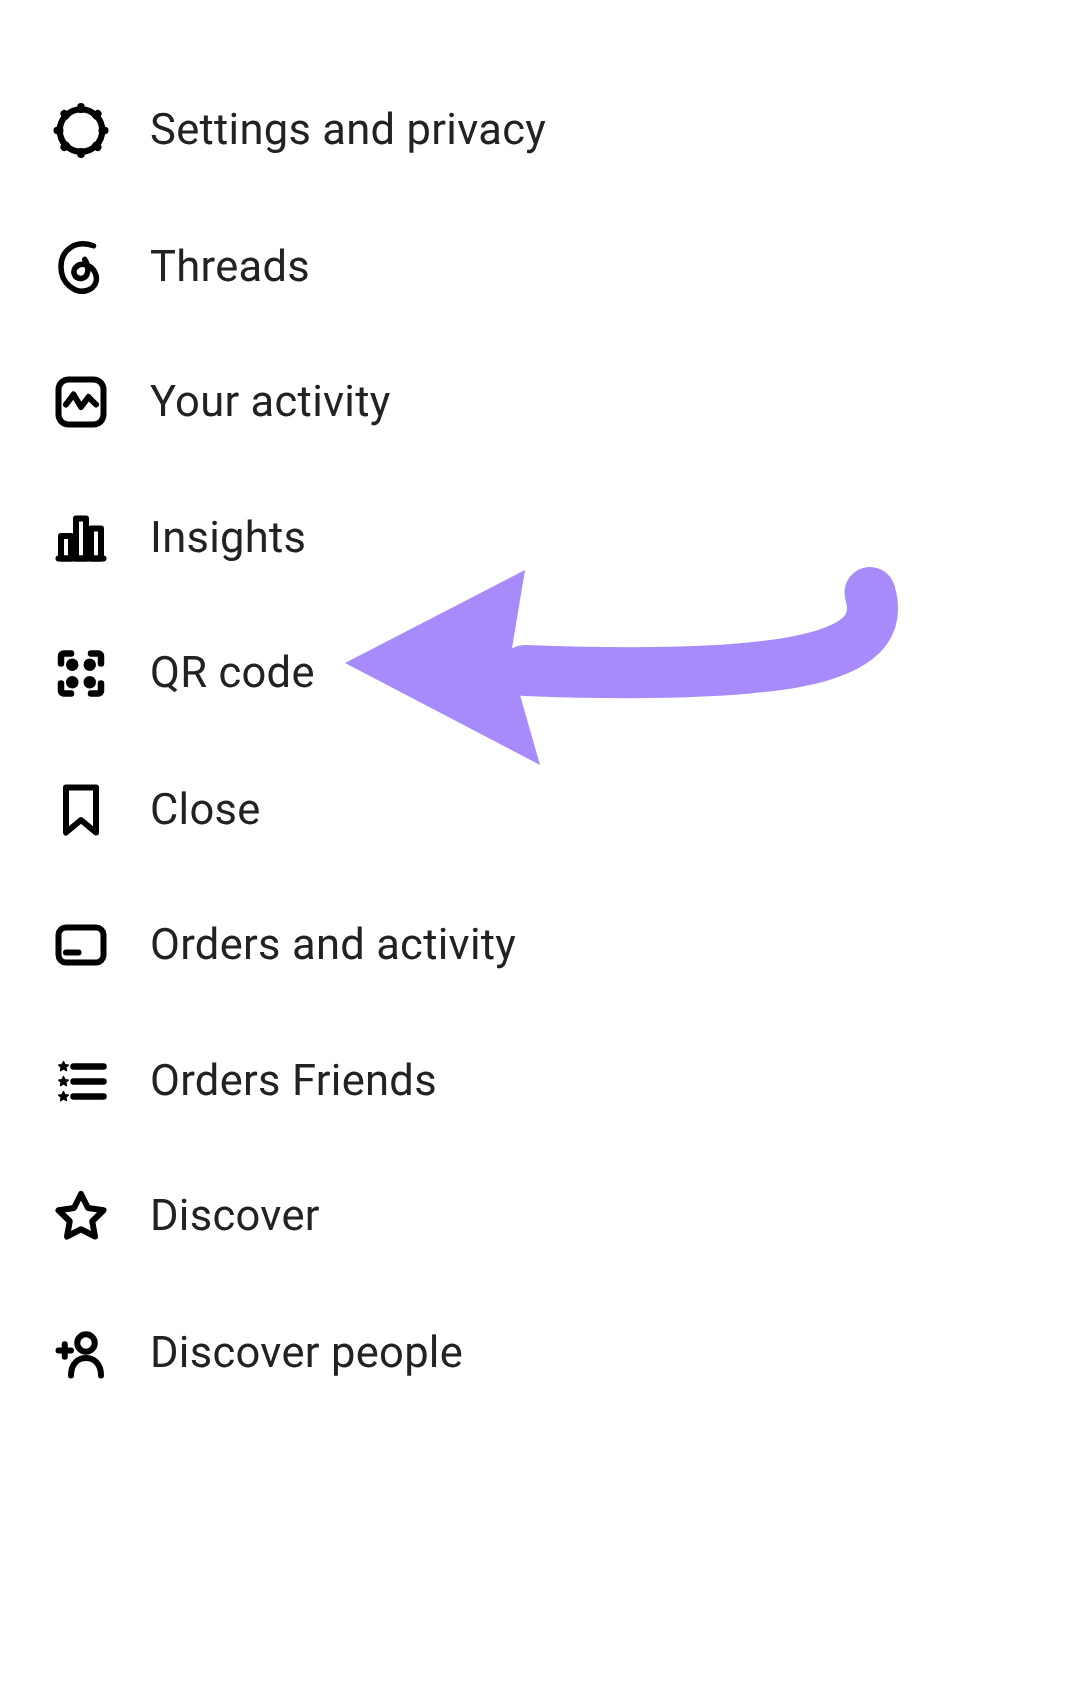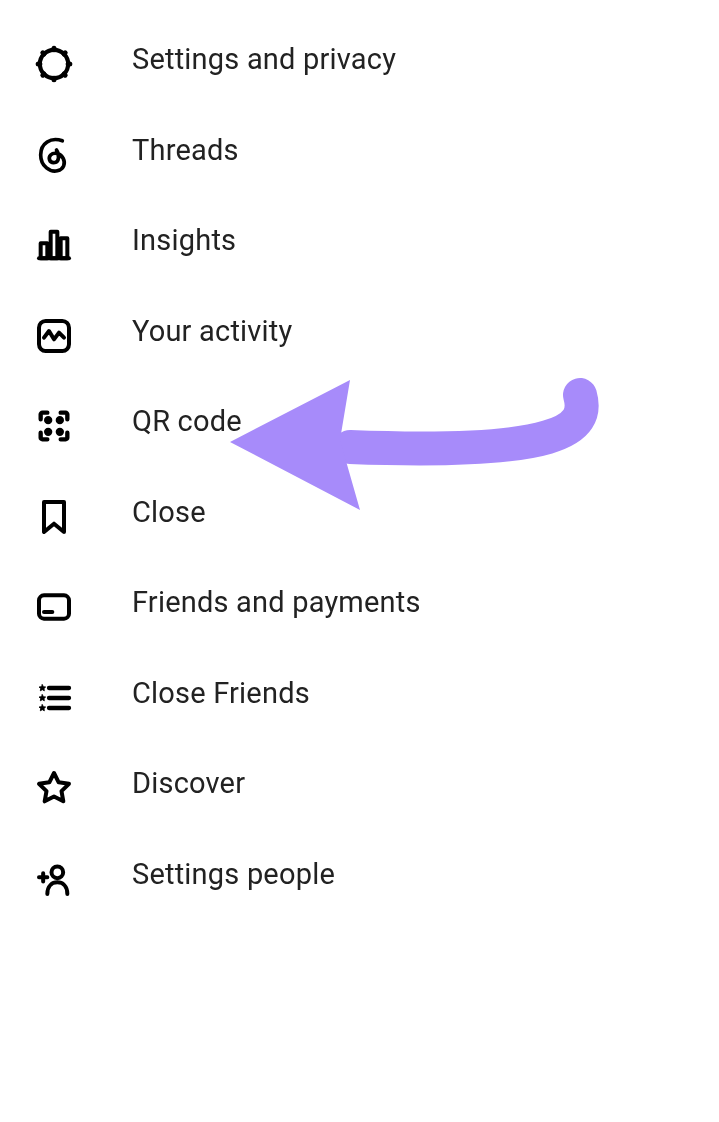--- a/index.html
+++ b/index.html
@@ -14,24 +14,23 @@
       height: 1122px;
       position: relative;
       overflow: hidden;
     }
     .menu-list {
       padding-top: 42px;
       padding-left: 32px;
     }
     .menu-item {
       display: flex;
-      align-items: flex-start;
+      align-items: center;
       height: 90.5px;
       cursor: pointer;
-      gap: 32px;
     }
     .icon-wrap {
       width: 44px;
       height: 44px;
       display: flex;
       align-items: center;
       justify-content: center;
       flex-shrink: 0;
     }
     .icon-wrap svg {
@@ -74,37 +73,37 @@
       <svg viewBox="0 0 24 24" stroke-width="2.2" stroke-linejoin="round" stroke-linecap="round">
         <path d="M17 3.5 C 10 1 4 5 4 12 C 4 19 10 22.5 14 21.5 C 18 20.5 19 17 17.5 14 C 16 11 12 10 10 12 C 8.5 13.5 9 17 12.5 16.5 C 15 16.2 15.5 12 13.5 9"></path>
       </svg>
     </span>
     <span class="menu-label">Threads</span>
   </div>
 
   <div class="menu-item">
     <span class="icon-wrap">
       <svg viewBox="0 0 24 24" stroke-width="2.4" stroke-linejoin="round" stroke-linecap="round">
+        <rect x="3" y="3" width="18" height="18" rx="4"></rect>
+        <path d="M6 13 L9 9 L12 14 L15 10 L18 13"></path>
+      </svg>
+    </span>
+    <span class="menu-label">Your activity</span>
+  </div>
+
+  <div class="menu-item">
+    <span class="icon-wrap">
+      <svg viewBox="0 0 24 24" stroke-width="2.4" stroke-linejoin="round" stroke-linecap="round">
         <path d="M3 20 L21 20"></path>
         <rect x="4" y="11" width="4" height="9"></rect>
         <rect x="10" y="4" width="4" height="16"></rect>
         <rect x="16" y="8" width="4" height="12"></rect>
       </svg>
     </span>
     <span class="menu-label">Insights</span>
-  </div>
-
-  <div class="menu-item">
-    <span class="icon-wrap">
-      <svg viewBox="0 0 24 24" stroke-width="2.4" stroke-linejoin="round" stroke-linecap="round">
-        <rect x="3" y="3" width="18" height="18" rx="4"></rect>
-        <path d="M6 13 L9 9 L12 14 L15 10 L18 13"></path>
-      </svg>
-    </span>
-    <span class="menu-label">Your activity</span>
   </div>
 
 
   <div class="menu-item">
     <span class="icon-wrap">
       <svg viewBox="0 0 24 24" stroke-width="2.6" stroke-linejoin="round" stroke-linecap="round">
         <path d="M4 8 L4 5 C4 4.5 4.5 4 5 4 L8 4"></path>
         <path d="M16 4 L19 4 C19.5 4 20 4.5 20 5 L20 8"></path>
         <path d="M4 16 L4 19 C4 19.5 4.5 20 5 20 L8 20"></path>
         <path d="M20 16 L20 19 C20 19.5 19.5 20 19 20 L16 20"></path>
@@ -127,53 +126,53 @@
   </div>
 
 
   <div class="menu-item">
     <span class="icon-wrap">
       <svg viewBox="0 0 24 24" stroke-width="2.4" stroke-linejoin="round" stroke-linecap="round">
         <rect x="3" y="5" width="18" height="14" rx="3"></rect>
         <path d="M6 15 L11 15"></path>
       </svg>
     </span>
-    <span class="menu-label">Friends and payments</span>
+    <span class="menu-label">Orders and activity</span>
   </div>
 
   <div class="menu-item">
     <span class="icon-wrap">
       <svg viewBox="0 0 24 24" stroke-width="2.6" stroke-linejoin="round" stroke-linecap="round">
         <path d="M9 6 L21 6 M9 12 L21 12 M9 18 L21 18"></path>
         <path d="M5 4 L5.6 5.2 L7 5.4 L6 6.3 L6.2 7.7 L5 7 L3.8 7.7 L4 6.3 L3 5.4 L4.4 5.2 Z" fill="#000" stroke-width="0.5"></path>
         <path d="M5 10 L5.6 11.2 L7 11.4 L6 12.3 L6.2 13.7 L5 13 L3.8 13.7 L4 12.3 L3 11.4 L4.4 11.2 Z" fill="#000" stroke-width="0.5"></path>
         <path d="M5 16 L5.6 17.2 L7 17.4 L6 18.3 L6.2 19.7 L5 19 L3.8 19.7 L4 18.3 L3 17.4 L4.4 17.2 Z" fill="#000" stroke-width="0.5"></path>
       </svg>
     </span>
-    <span class="menu-label">Close Friends</span>
+    <span class="menu-label">Orders Friends</span>
   </div>
 
   <div class="menu-item">
     <span class="icon-wrap">
       <svg viewBox="0 0 24 24" stroke-width="2.4" stroke-linejoin="round" stroke-linecap="round">
         <path d="M12 3 L14.8 8.6 L21 9.5 L16.5 13.9 L17.6 20 L12 17.1 L6.4 20 L7.5 13.9 L3 9.5 L9.2 8.6 Z"></path>
       </svg>
     </span>
     <span class="menu-label">Discover</span>
   </div>
 
   <div class="menu-item">
     <span class="icon-wrap">
       <svg viewBox="0 0 24 24" stroke-width="2.4" stroke-linejoin="round" stroke-linecap="round">
         <circle cx="14" cy="8" r="3.5"></circle>
         <path d="M8 21 C 8 16 11 14 14 14 C 17 14 20 16 20 21"></path>
         <path d="M3 11 L8 11 M5.5 8.5 L5.5 13.5"></path>
       </svg>
     </span>
-    <span class="menu-label">Settings people</span>
+    <span class="menu-label">Discover people</span>
   </div>
 
 </div>
 
 <svg class="annotation-arrow" width="400" height="200" viewBox="0 0 400 200">
   <path d="M 370 65 C 380 100 350 125 140 117" stroke="#A78BFA" stroke-width="34" fill="none" stroke-linecap="round"></path>
   <path d="M 20 112 L 140 50 L 130 110 L 150 180 Z" fill="#A78BFA"></path>
 </svg>
 
 </body></html>

